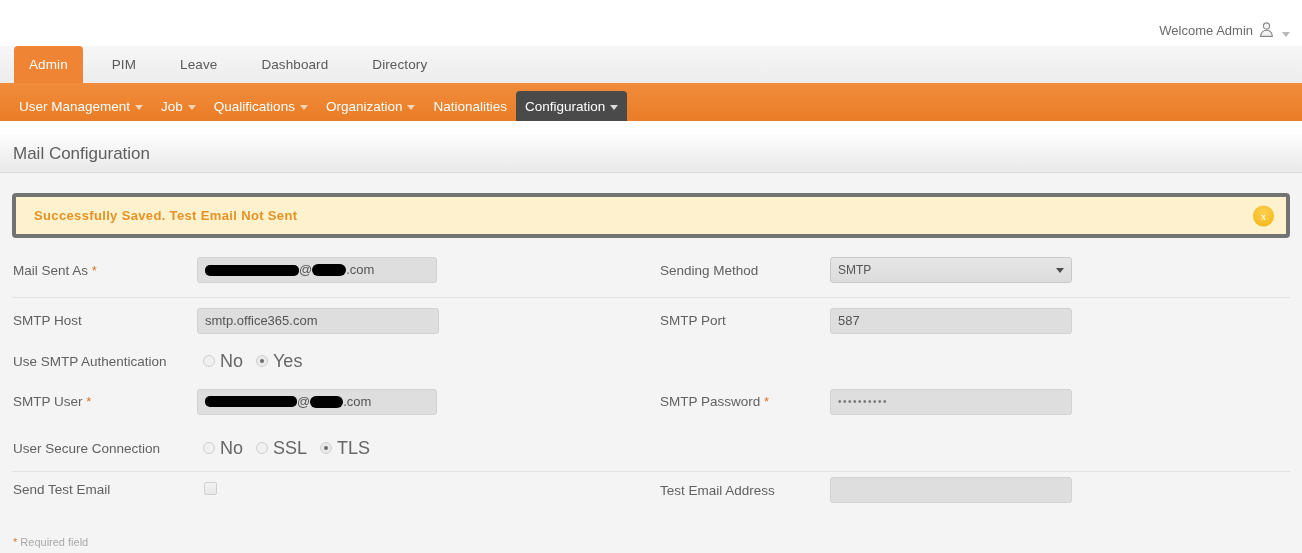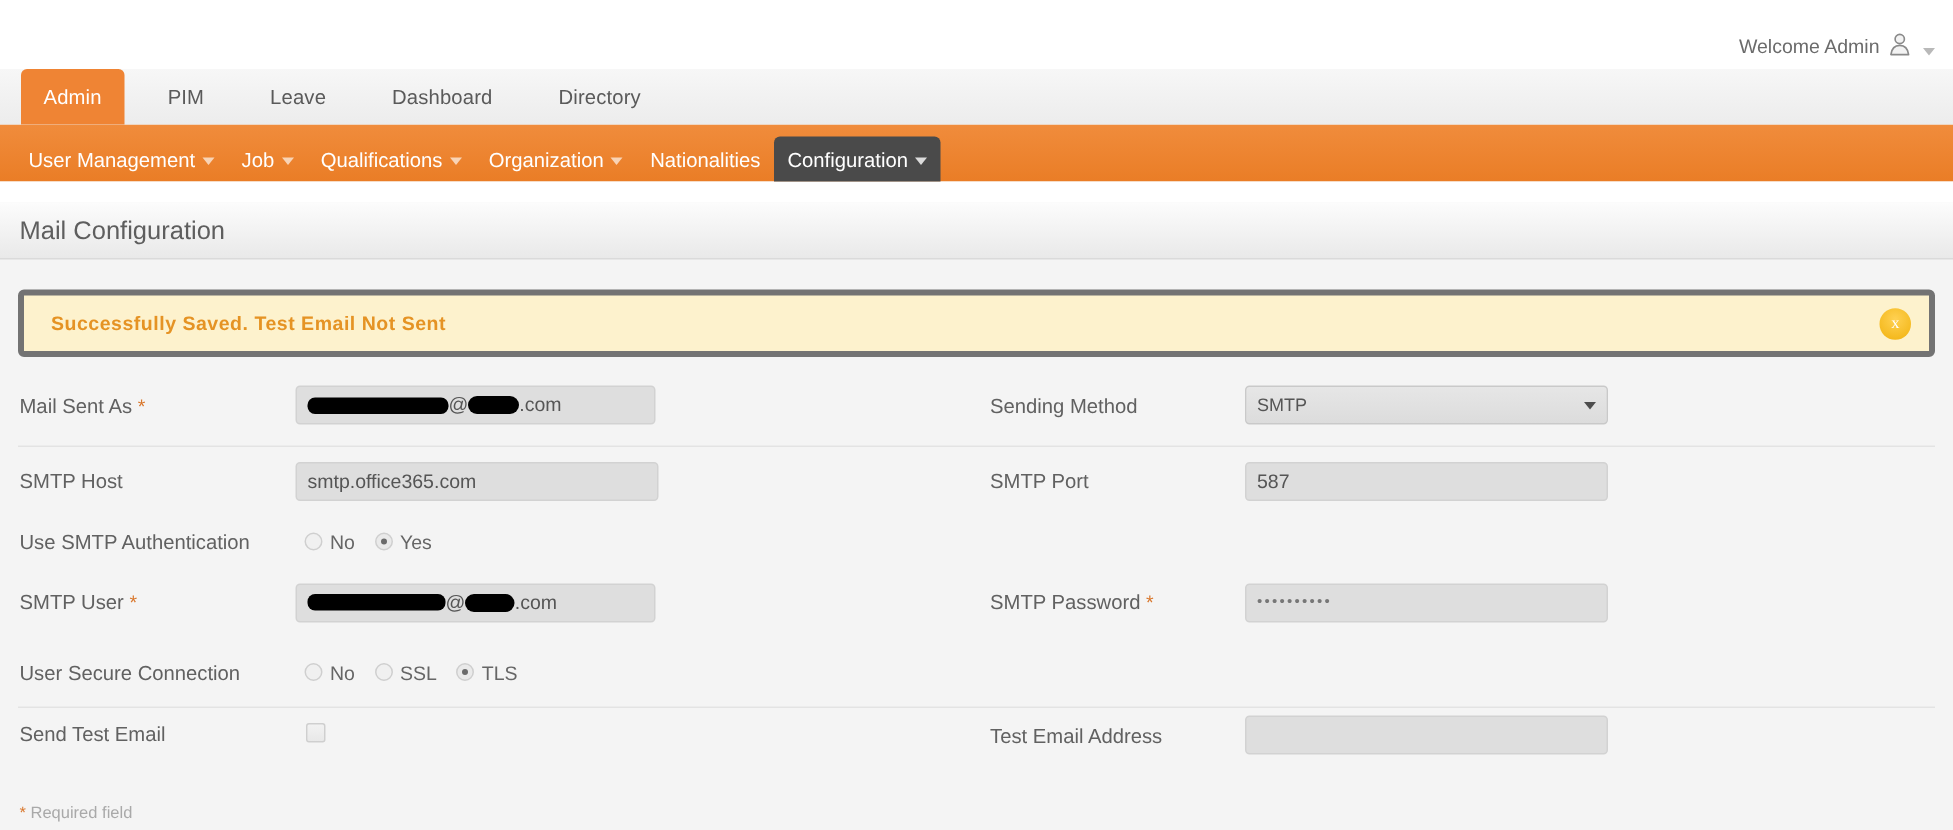--- a/index.html
+++ b/index.html
@@ -264,21 +264,21 @@
   }
   .radio.on { background: #eaeaea; }
   .radio.on::after {
     content: "";
     position: absolute;
     left: 3px; top: 3px;
     width: 4px; height: 4px;
     border-radius: 50%;
     background: #6b6b6b;
   }
-  .radio-label { font-size: 13px; color: #666; }
+  .radio-label { font-size: 18px; color: #666; }
 
   .checkbox {
     width: 13px; height: 13px;
     background: linear-gradient(to bottom, #f2f2f2 0%, #e8e8e8 100%);
     border: 1px solid #cfcfcf;
     border-radius: 2px;
     margin-left: 7px;
     cursor: pointer;
     display: inline-block;
   }

